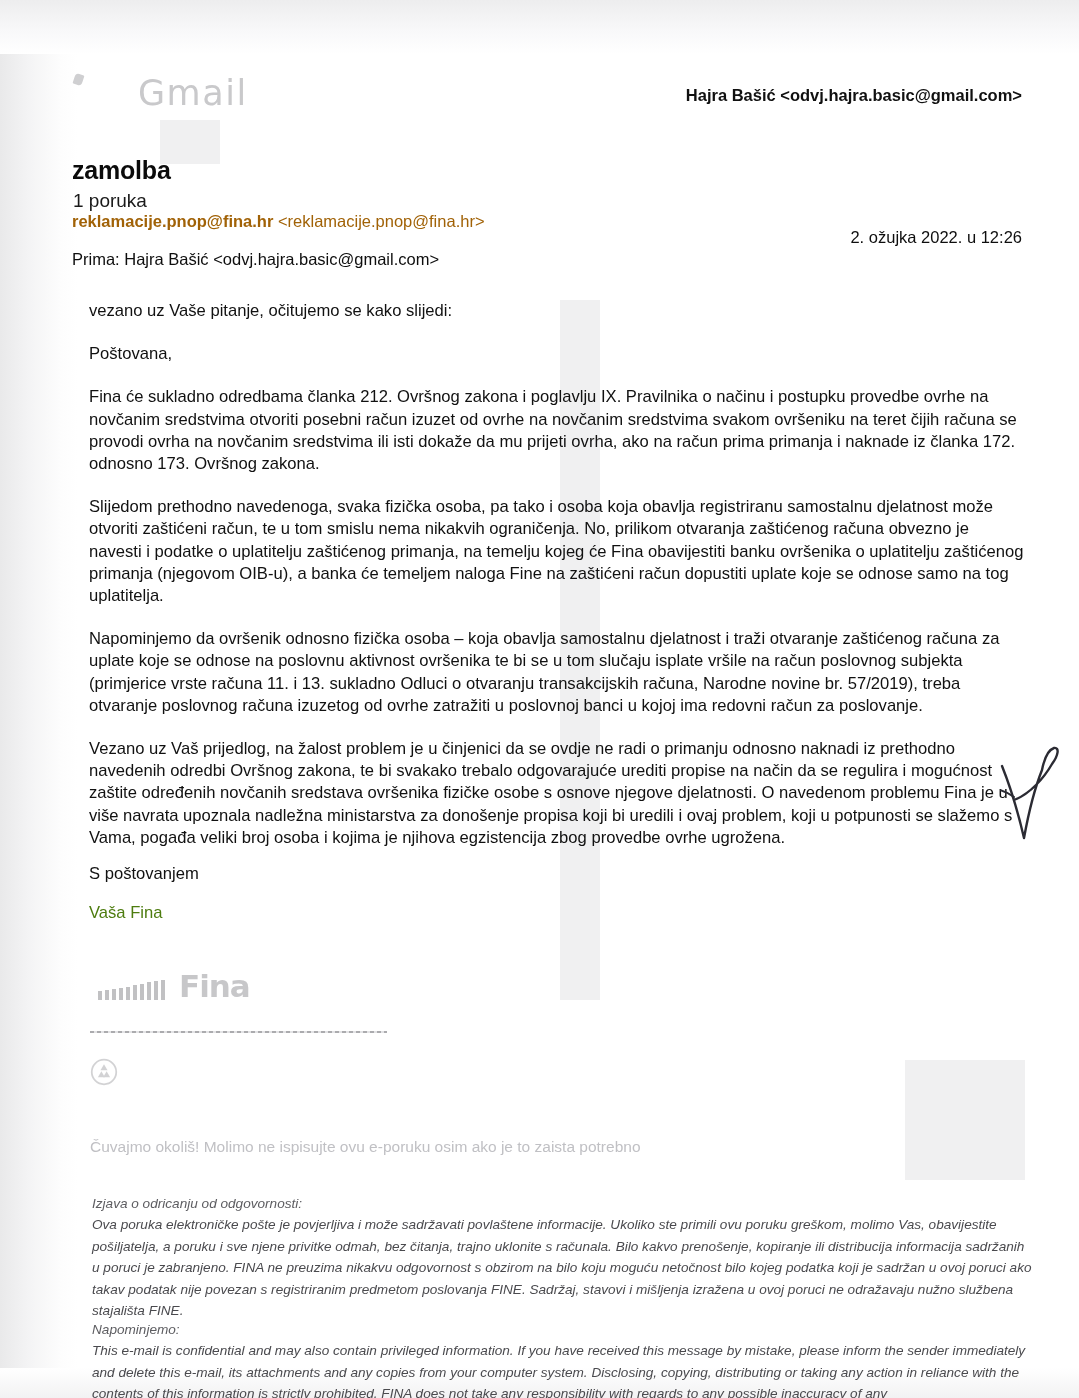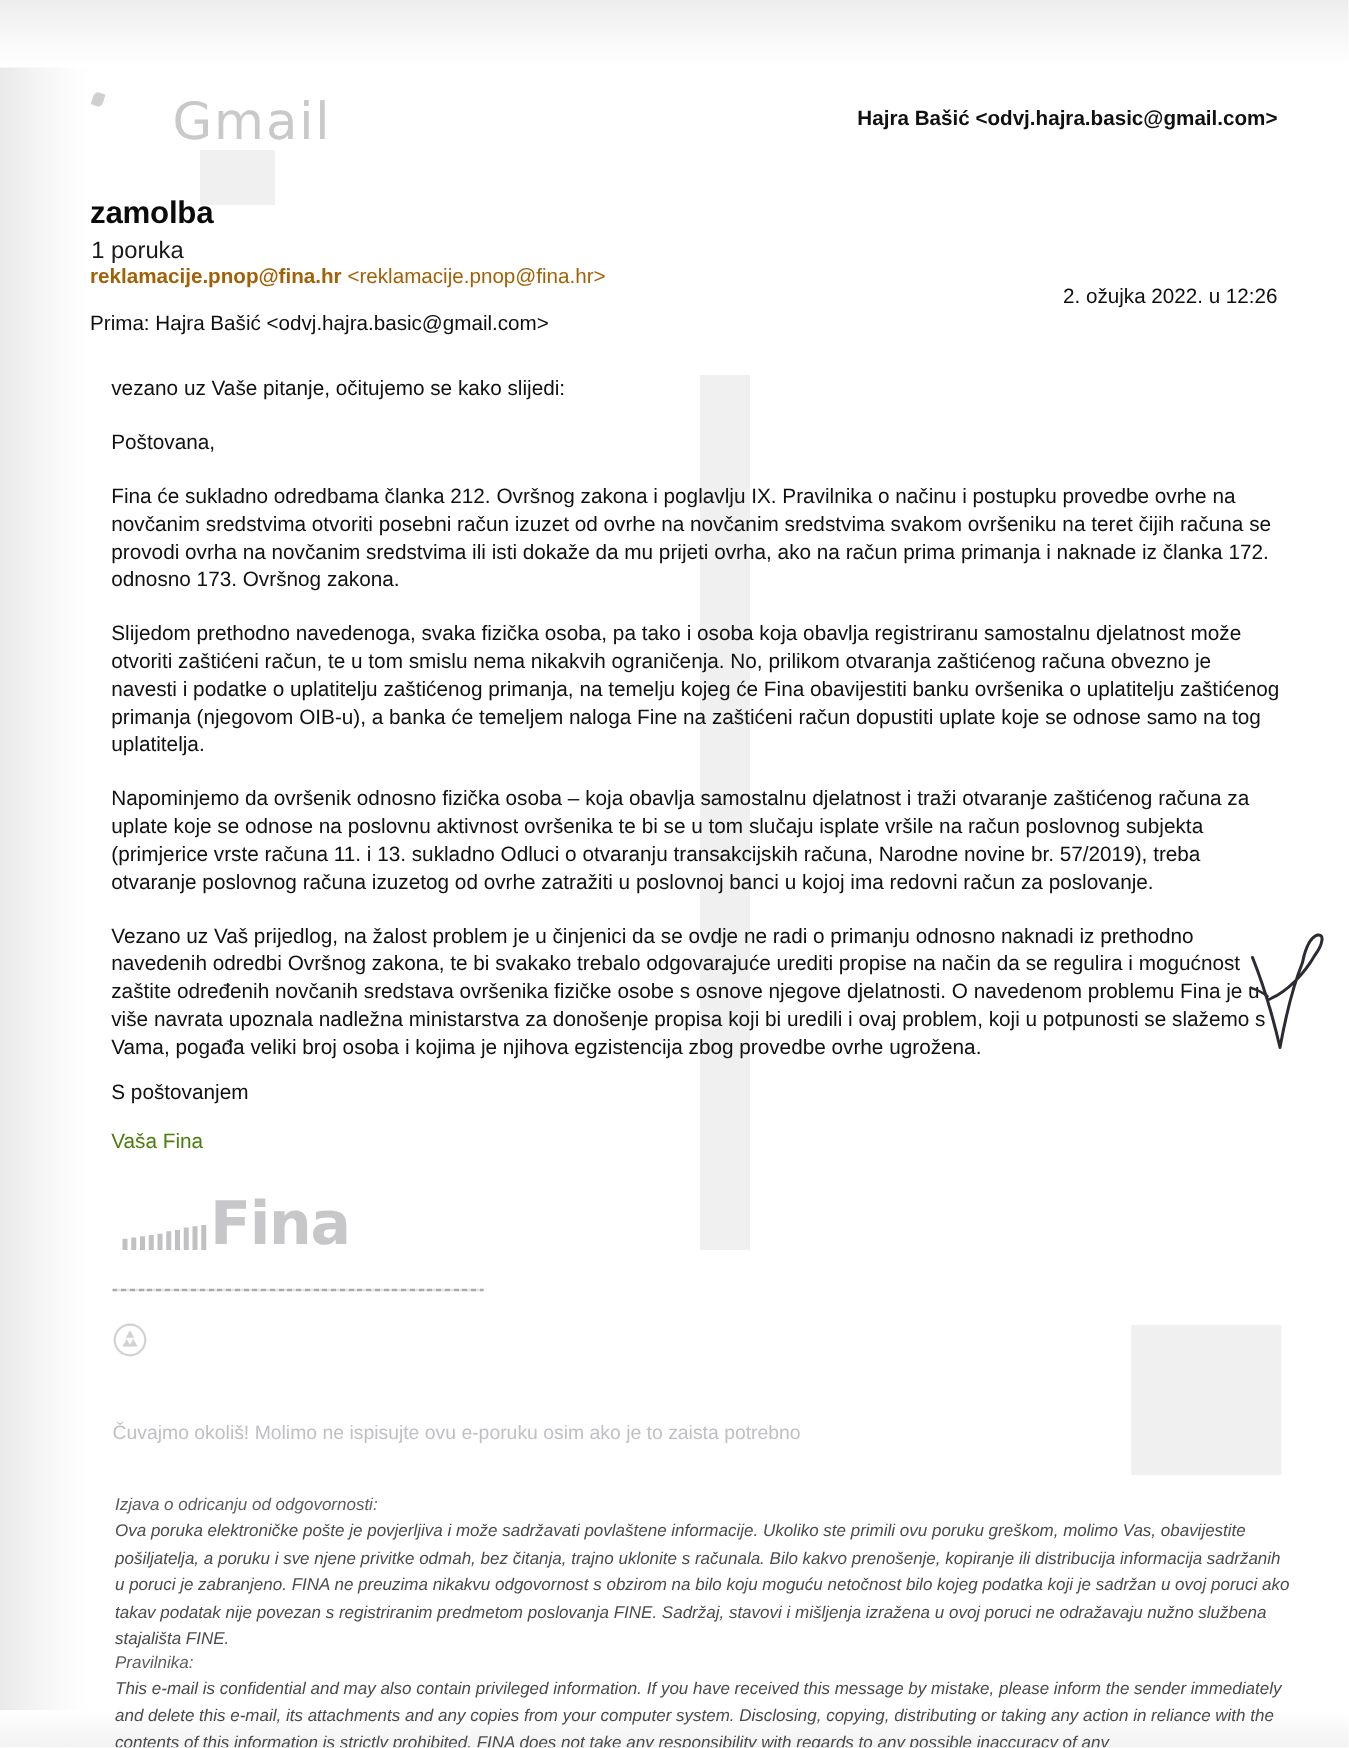--- a/index.html
+++ b/index.html
@@ -39,21 +39,21 @@
     width: 1079px; height: 30px;
     background: linear-gradient(to top, #f2f2f3 0%, #ffffff 100%);
     pointer-events: none;
   }
 
   
   .gmail-logo {
     position: absolute;
     left: 138px;
     top: 73px;
-    font-size: 41px;
+    font-size: 35px;
     letter-spacing: 1.5px;
     color: #c9c9cb;
     font-family: "DejaVu Sans", sans-serif;
     font-weight: 400;
     user-select: none;
   }
   .corner-speck {
     position: absolute;
     left: 74px;
     top: 74px;
@@ -166,25 +166,26 @@
     height: 20px;
     margin-right: 3px;
   }
   .fina-bars i {
     display: block;
     width: 4px;
     background: #9c9ca0;
   }
   .fina-word {
     font-family: "DejaVu Sans", sans-serif;
-    font-size: 48px;
+    font-size: 31px;
     font-weight: 700;
     color: #a5a5a9;
     letter-spacing: -1px;
     line-height: 0.86;
+    margin-left: 11px;
   }
 
   
   .separator {
     position: absolute;
     left: 90px;
     top: 1031px;
     width: 297px;
     height: 2px;
     background: repeating-linear-gradient(to right, #8f8f93 0px, #8f8f93 4px, #d9d9dc 4px, #d9d9dc 7px);
@@ -320,21 +321,21 @@
   </span>
 
   <div class="eco-note">Čuvajmo okoliš! Molimo ne ispisujte ovu e-poruku osim ako je to zaista potrebno</div>
 
   <div class="disc disc-hr">
     <p class="disc-title">Izjava o odricanju od odgovornosti:</p>
     <p class="disc-body">Ova poruka elektroničke pošte je povjerljiva i može sadržavati povlaštene informacije. Ukoliko ste primili ovu poruku greškom, molimo Vas, obavijestite pošiljatelja, a poruku i sve njene privitke odmah, bez čitanja, trajno uklonite s računala. Bilo kakvo prenošenje, kopiranje ili distribucija informacija sadržanih u poruci je zabranjeno. FINA ne preuzima nikakvu odgovornost s obzirom na bilo koju moguću netočnost bilo kojeg podatka koji je sadržan u ovoj poruci ako takav podatak nije povezan s registriranim predmetom poslovanja FINE. Sadržaj, stavovi i mišljenja izražena u ovoj poruci ne odražavaju nužno službena stajališta FINE.</p>
   </div>
 
   <div class="disc disc-en">
-    <p class="disc-title">Pravilnika:</p>
+    <p class="disc-title">Napominjemo:</p>
     <p class="disc-body">This e-mail is confidential and may also contain privileged information. If you have received this message by mistake, please inform the sender immediately and delete this e-mail, its attachments and any copies from your computer system. Disclosing, copying, distributing or taking any action in reliance with the contents of this information is strictly prohibited. FINA does not take any responsibility with regards to any possible inaccuracy of any</p>
   </div>
 
   <span class="hand-mark">
     <svg viewBox="0 0 76 118" width="76" height="118" aria-hidden="true">
       <path d="M2 24 C10 44, 18 70, 24 96 C28 74, 34 48, 42 28 C44 18, 48 8, 54 6 C60 5, 58 14, 52 22 C44 36, 30 52, 14 58" fill="none" stroke="#2b2b33" stroke-width="2.4" stroke-linecap="round" stroke-linejoin="round"></path>
       <path d="M0 48 C6 50, 10 52, 14 55" fill="none" stroke="#2b2b33" stroke-width="2" stroke-linecap="round"></path>
     </svg>
   </span>
 

